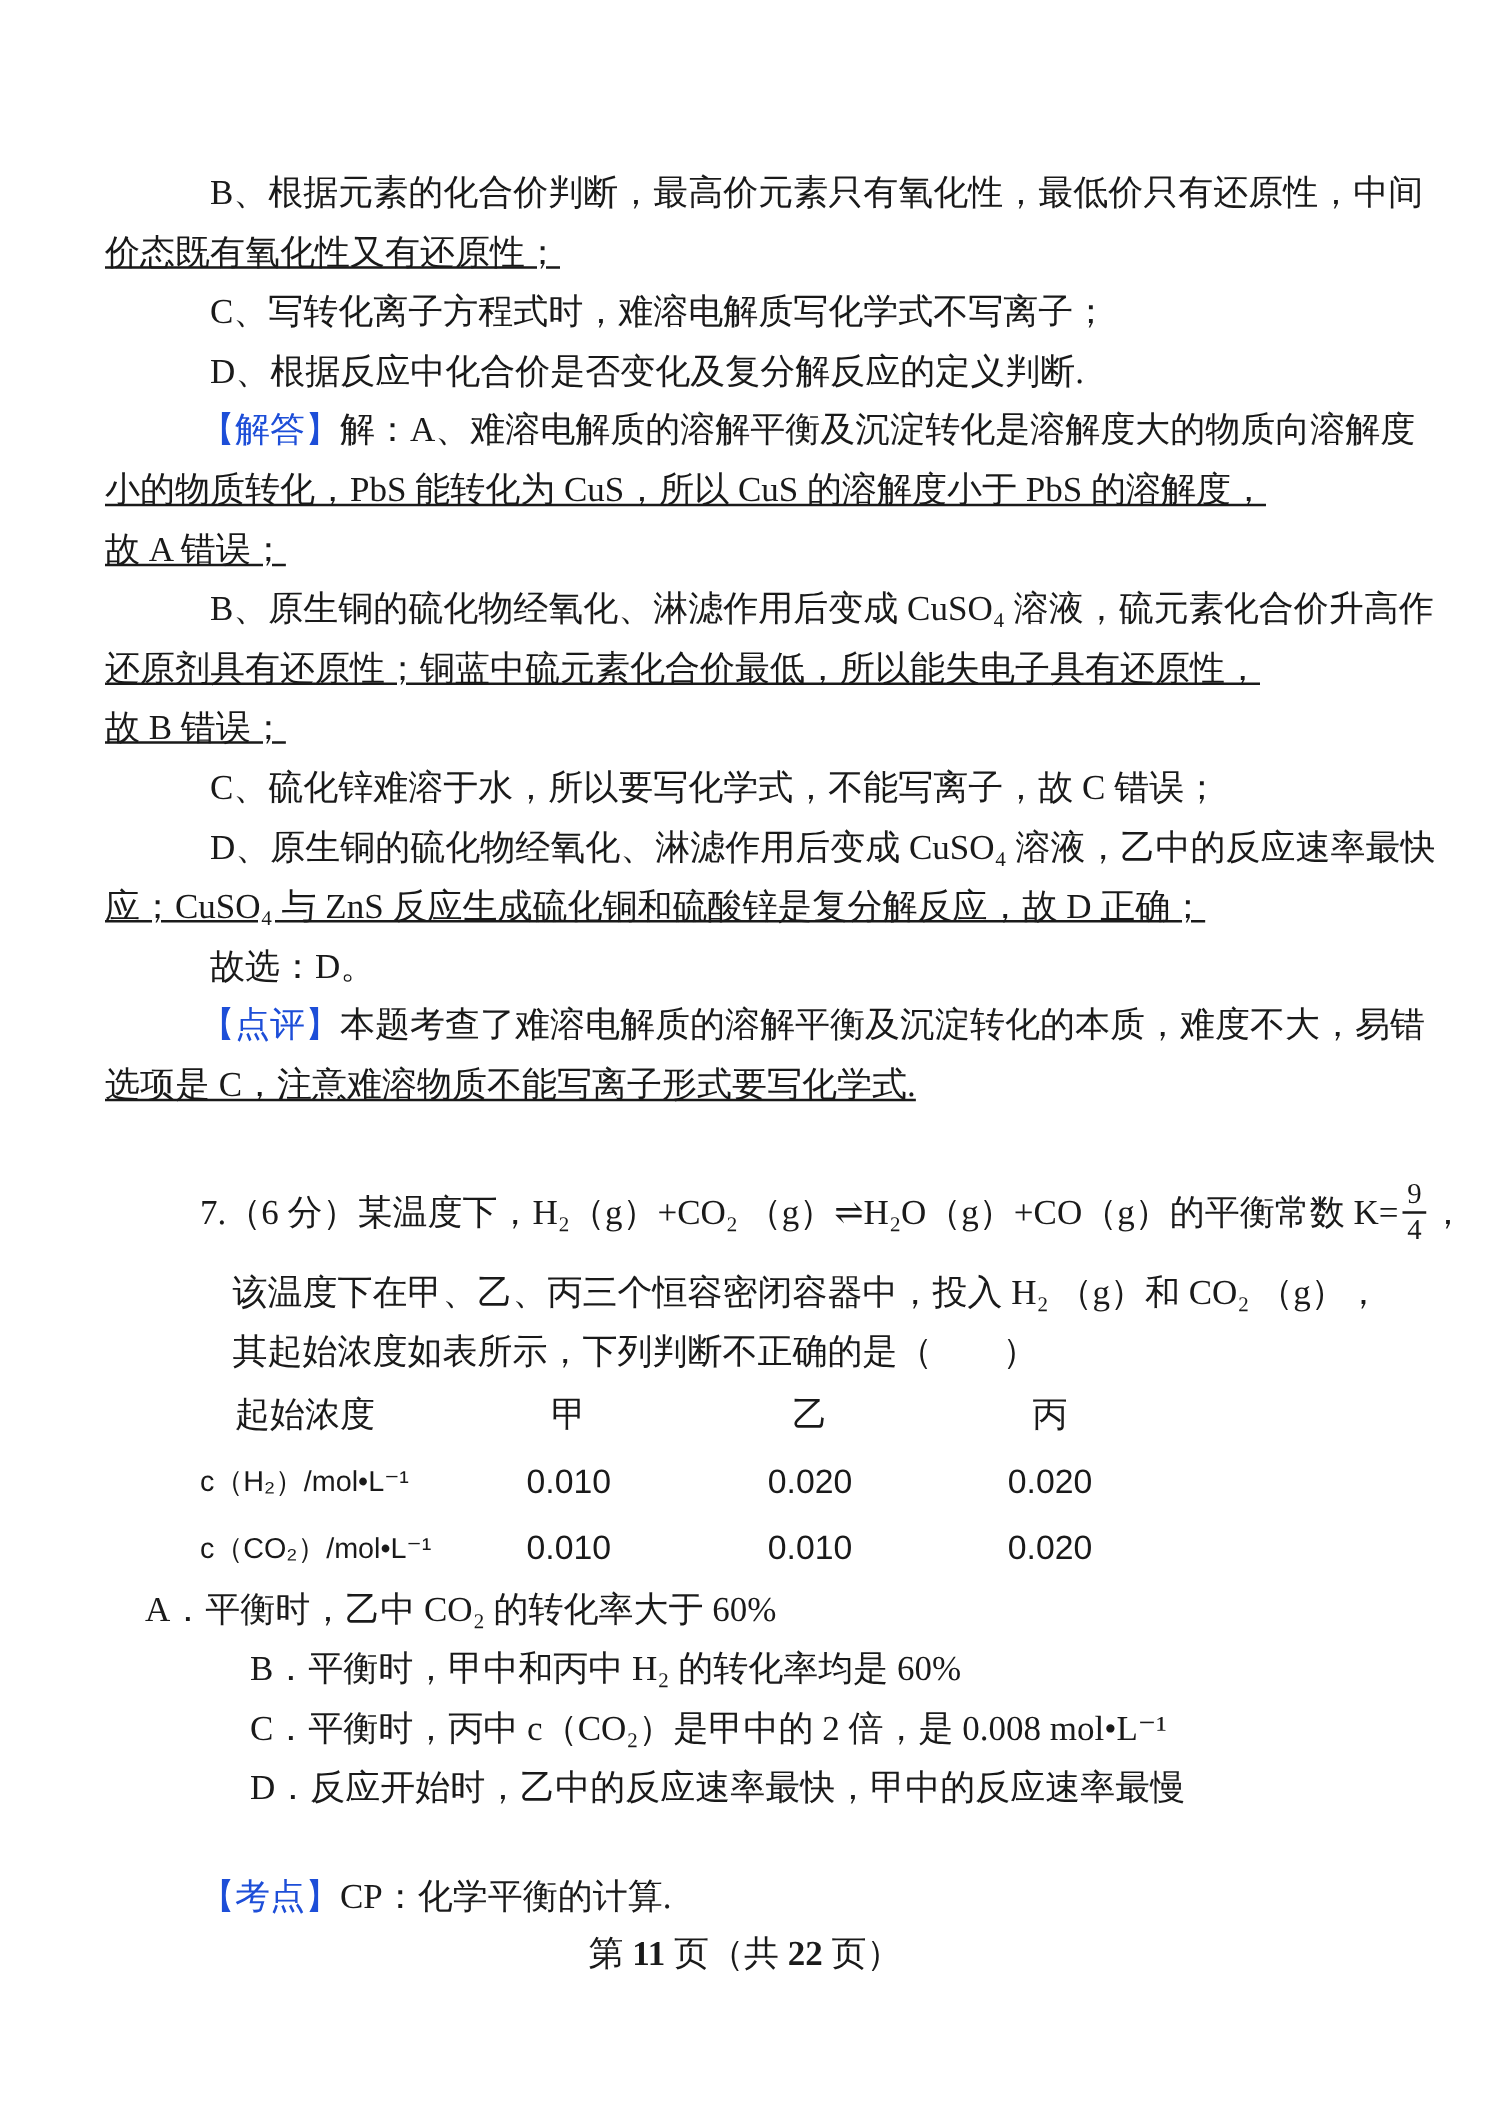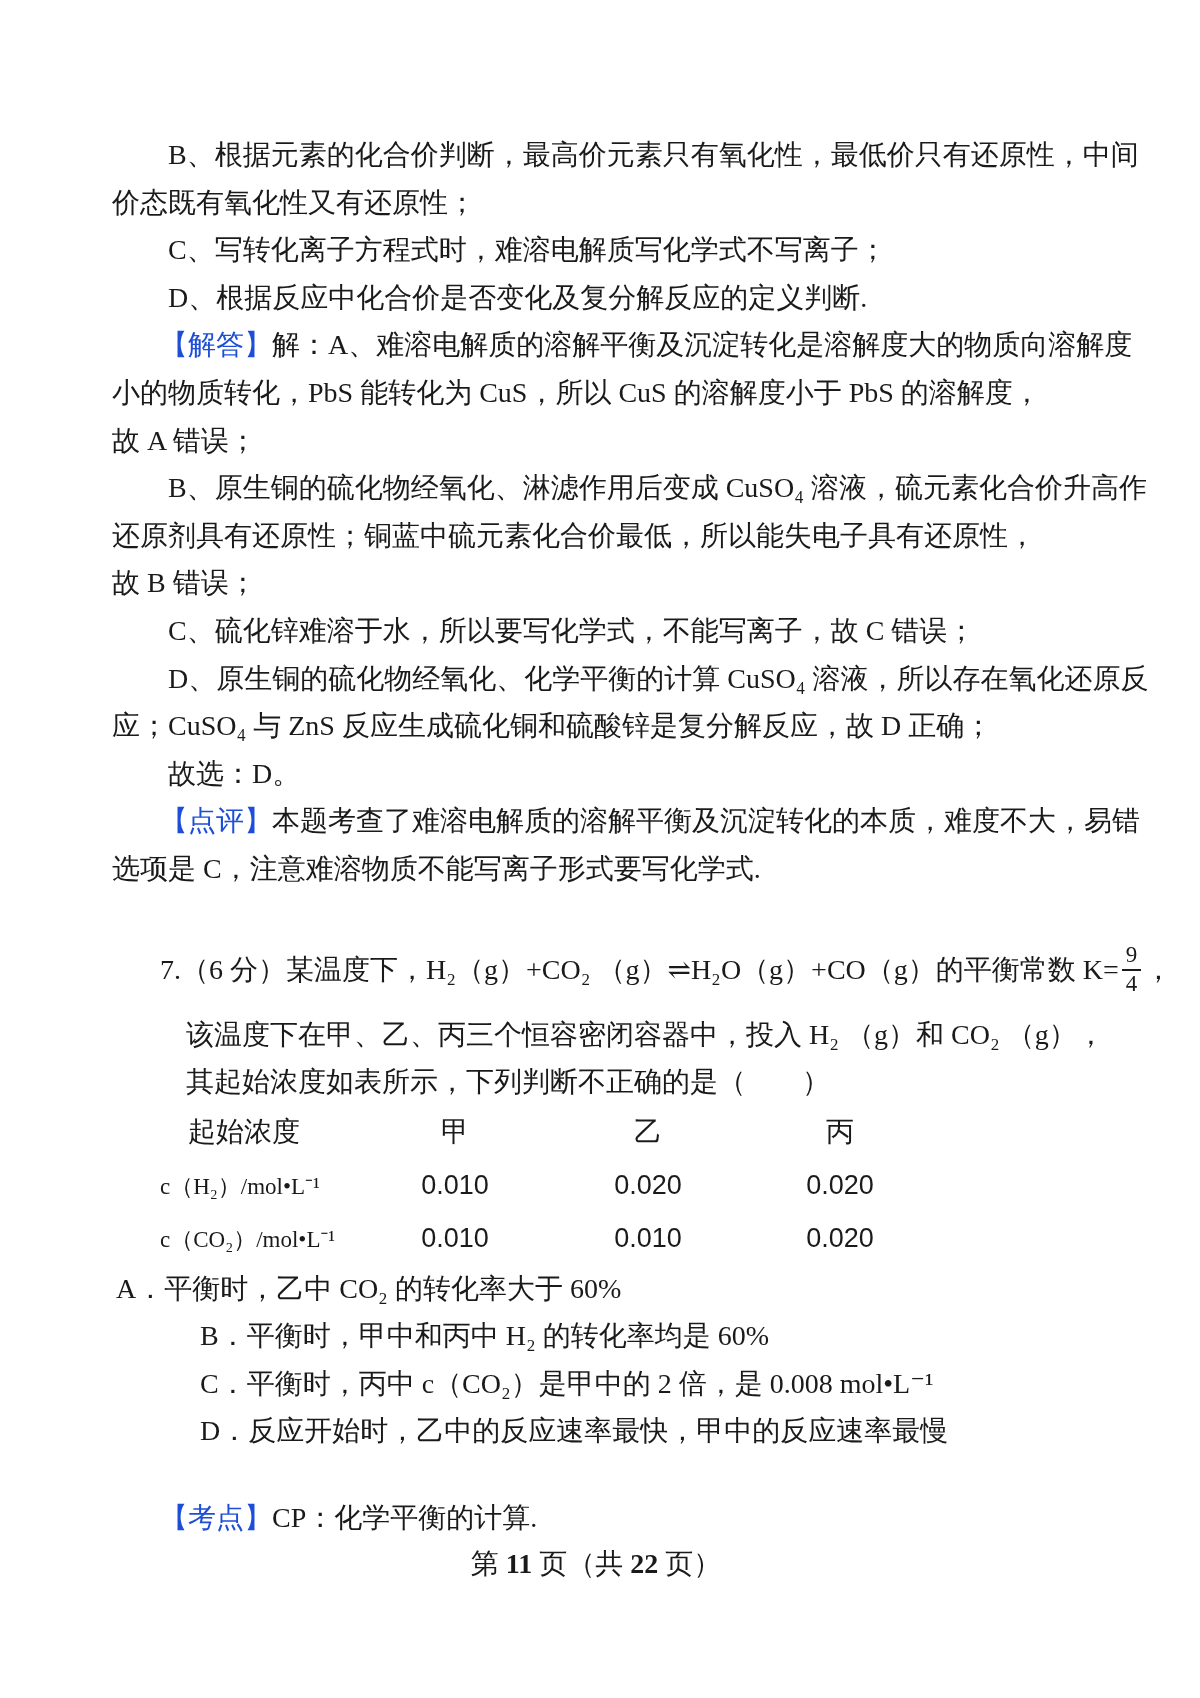--- a/index.html
+++ b/index.html
@@ -5,32 +5,32 @@
   html,body { margin:0; padding:0; }
   body {
     width:1200px; height:1698px; background:#ffffff; overflow:hidden;
     font-family:"Liberation Serif","DejaVu Serif",serif;
     color:#1a1a1a;
   }
   .page { position:relative; width:1192px; height:1698px; padding-top:131px; box-sizing:border-box; }
   .line { height:47.6px; line-height:47.6px; font-size:28px; white-space:nowrap; }
   .ind-main  { padding-left:168px; }
   .ind-label { padding-left:160px; }
-  .ind-cont  { padding-left:112px; }
+  .ind-cont  { padding-left:84px;text-decoration:underline; }
   .blue { color:#1d4ed8; }
   .sp46 { height:46px; } .sp10 { height:10px; } .sp39 { height:39px; } .sp2 { height:2px; }
   .q7-first { height:62px; display:flex; align-items:center; padding-left:160px;
               font-size:28px; white-space:nowrap;text-align:center; }
   .frac { display:inline-flex; flex-direction:column; align-items:center;
           line-height:1.05; font-size:23px; margin:0 3px; }
   .frac .num { border-bottom:2px solid #1a1a1a; padding:0 4px 1px; }
   .frac .den { padding-top:1px; }
   .qtable { margin-left:160px; font-family:"Liberation Sans","DejaVu Sans",sans-serif; }
   .trow { display:flex; height:53px; align-items:center; }
-  .tlabel { width:200px; flex:none; font-size:23px; white-space:nowrap;font-family:Liberation Serif, serif; }
+  .tlabel { width:200px; flex:none; font-size:23px; white-space:nowrap; }
   .tlabel.hdr { font-family:Liberation Serif, serif; font-size:28px;
                 padding-left:28px; box-sizing:border-box; }
   .tval { flex:none; text-align:center; font-size:27px; }
   .tval.hdr { font-family:"Liberation Serif","DejaVu Serif",serif; font-size:28px; }
   .tv1 { width:190px; } .tv2 { width:196px; } .tv3 { width:188px; }
   .footer-line { height:40px; line-height:40px; text-align:center; font-size:28px; white-space:nowrap; }
   .footer-line .num { font-weight:bold; }
 </style>
 </head>
 <body>
@@ -44,21 +44,21 @@
 
   <div class="line ind-label">
     <span class="blue">【解答】</span><span>解：A、难溶电解质的溶解平衡及沉淀转化是溶解度大的物质向溶解度</span>
   </div>
   <div class="line ind-cont">小的物质转化，PbS 能转化为 CuS，所以 CuS 的溶解度小于 PbS 的溶解度，</div>
   <div class="line ind-cont">故 A 错误；</div>
   <div class="line ind-main">B、原生铜的硫化物经氧化、淋滤作用后变成 CuSO₄ 溶液，硫元素化合价升高作</div>
   <div class="line ind-cont">还原剂具有还原性；铜蓝中硫元素化合价最低，所以能失电子具有还原性，</div>
   <div class="line ind-cont">故 B 错误；</div>
   <div class="line ind-main">C、硫化锌难溶于水，所以要写化学式，不能写离子，故 C 错误；</div>
-  <div class="line ind-main">D、原生铜的硫化物经氧化、化学平衡的计算 CuSO₄ 溶液，所以存在氧化还原反</div>
+  <div class="line ind-main">D、原生铜的硫化物经氧化、淋滤作用后变成 CuSO₄ 溶液，乙中的反应速率最快</div>
   <div class="line ind-cont">应；CuSO₄ 与 ZnS 反应生成硫化铜和硫酸锌是复分解反应，故 D 正确；</div>
   <div class="line ind-main">故选：D。</div>
 
   <div class="line ind-label">
     <span class="blue">【点评】</span><span>本题考查了难溶电解质的溶解平衡及沉淀转化的本质，难度不大，易错</span>
   </div>
   <div class="line ind-cont">选项是 C，注意难溶物质不能写离子形式要写化学式.</div>
 
   <div class="sp46"></div>
 

